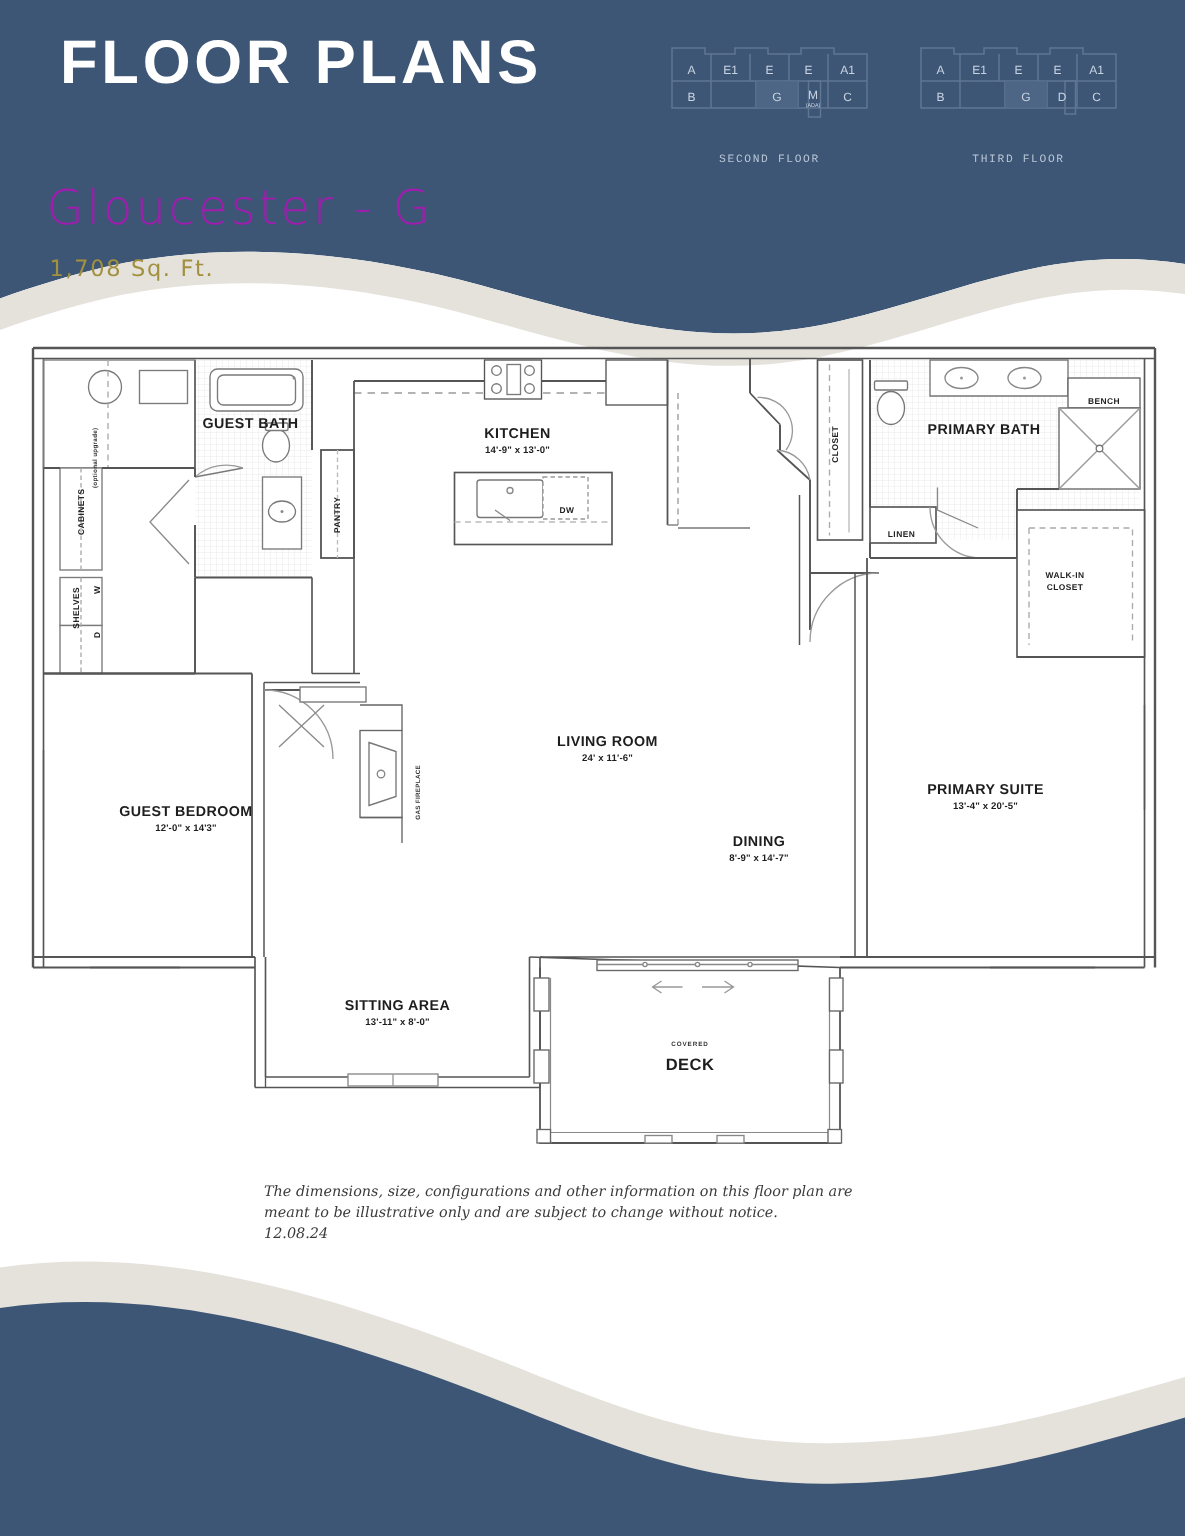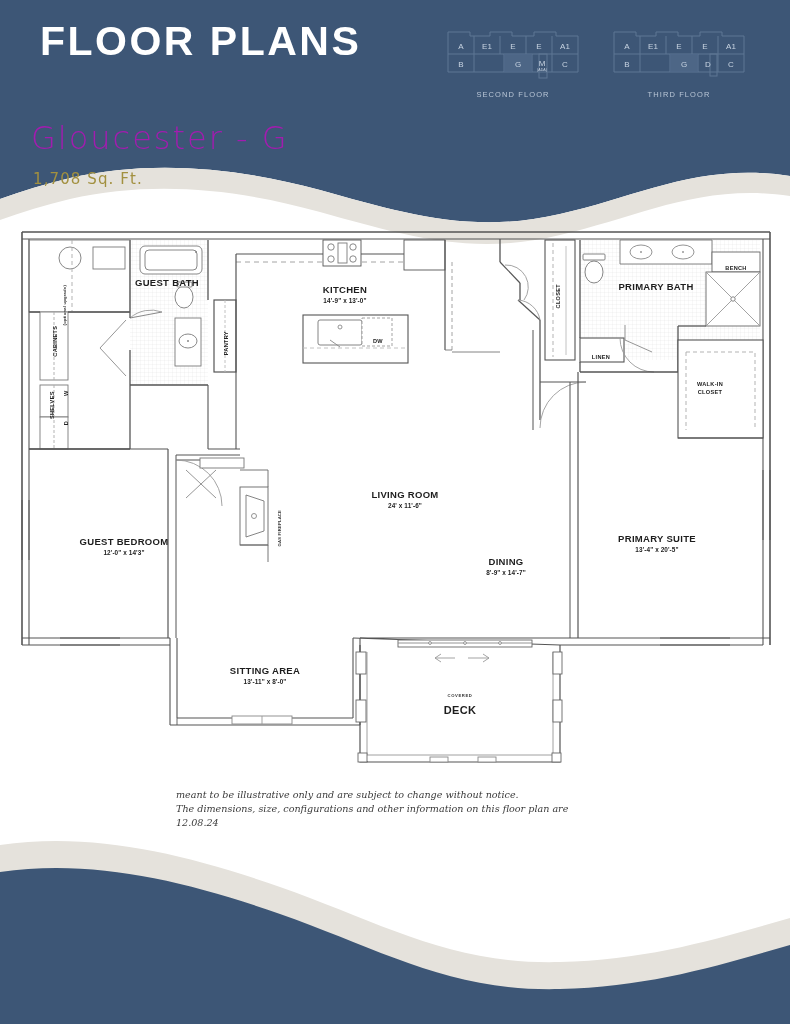--- a/index.html
+++ b/index.html
@@ -55,25 +55,25 @@
   }
   
   .floorkey {
     position: absolute;
     z-index: 6;
     text-align: center;
   }
   #floorkey-second { left: 446px; top: 28px; width: 134px; }
   #floorkey-third  { left: 612px; top: 28px; width: 134px; }
   .fk-caption {
-    margin-top: 6px;
+    margin-top: 18px;
     font-size: 7.5px;
     letter-spacing: 1.1px;
     color: #b9c6d6;
-    font-family: Liberation Sans, sans-serif;
+    font-family: Liberation Mono, monospace;
   }
   .plan-label {
     position: absolute;
     text-align: center;
     color: #1d1d1d;
     font-family: "Liberation Sans", sans-serif;
     line-height: 1.15;
     white-space: nowrap;
   }
   .pl-name {
@@ -478,21 +478,21 @@
     <div class="plan-label" style="left:351px;top:490px;width:108px;">
       <span class="pl-name">LIVING ROOM</span>
       <span class="pl-dim">24' x 11'-6"</span>
     </div>
 
     <div class="plan-label" style="left:66px;top:537px;width:116px;">
       <span class="pl-name">GUEST BEDROOM</span>
       <span class="pl-dim">12'-0" x 14'3"</span>
     </div>
 
-    <div class="plan-label" style="left:598px;top:522px;width:118px;margin-top:12px;">
+    <div class="plan-label" style="left:598px;top:522px;width:118px;">
       <span class="pl-name">PRIMARY SUITE</span>
       <span class="pl-dim">13'-4" x 20'-5"</span>
     </div>
 
     <div class="plan-label" style="left:468px;top:557px;width:76px;">
       <span class="pl-name">DINING</span>
       <span class="pl-dim">8'-9" x 14'-7"</span>
     </div>
 
     <div class="plan-label" style="left:203px;top:666px;width:124px;">
@@ -538,18 +538,18 @@
     <div class="plan-label" style="left:682px;top:381px;width:56px;line-height:1.35;">
       <span class="pl-small" style="display:block;">WALK-IN</span>
       <span class="pl-small" style="display:block;">CLOSET</span>
     </div>
     <div class="plan-label rot90" style="left:248px;top:519px;width:56px;">
       <span class="pl-tiny">GAS FIREPLACE</span>
     </div>
   </div>
 
   <div class="disclaimer">
+    <div>The dimensions, size, configurations and other information on this floor plan are</div>
     <div>meant to be illustrative only and are subject to change without notice.</div>
-    <div>The dimensions, size, configurations and other information on this floor plan are</div>
     <div>12.08.24</div>
   </div>
 
 </div>
 
 </body></html>

